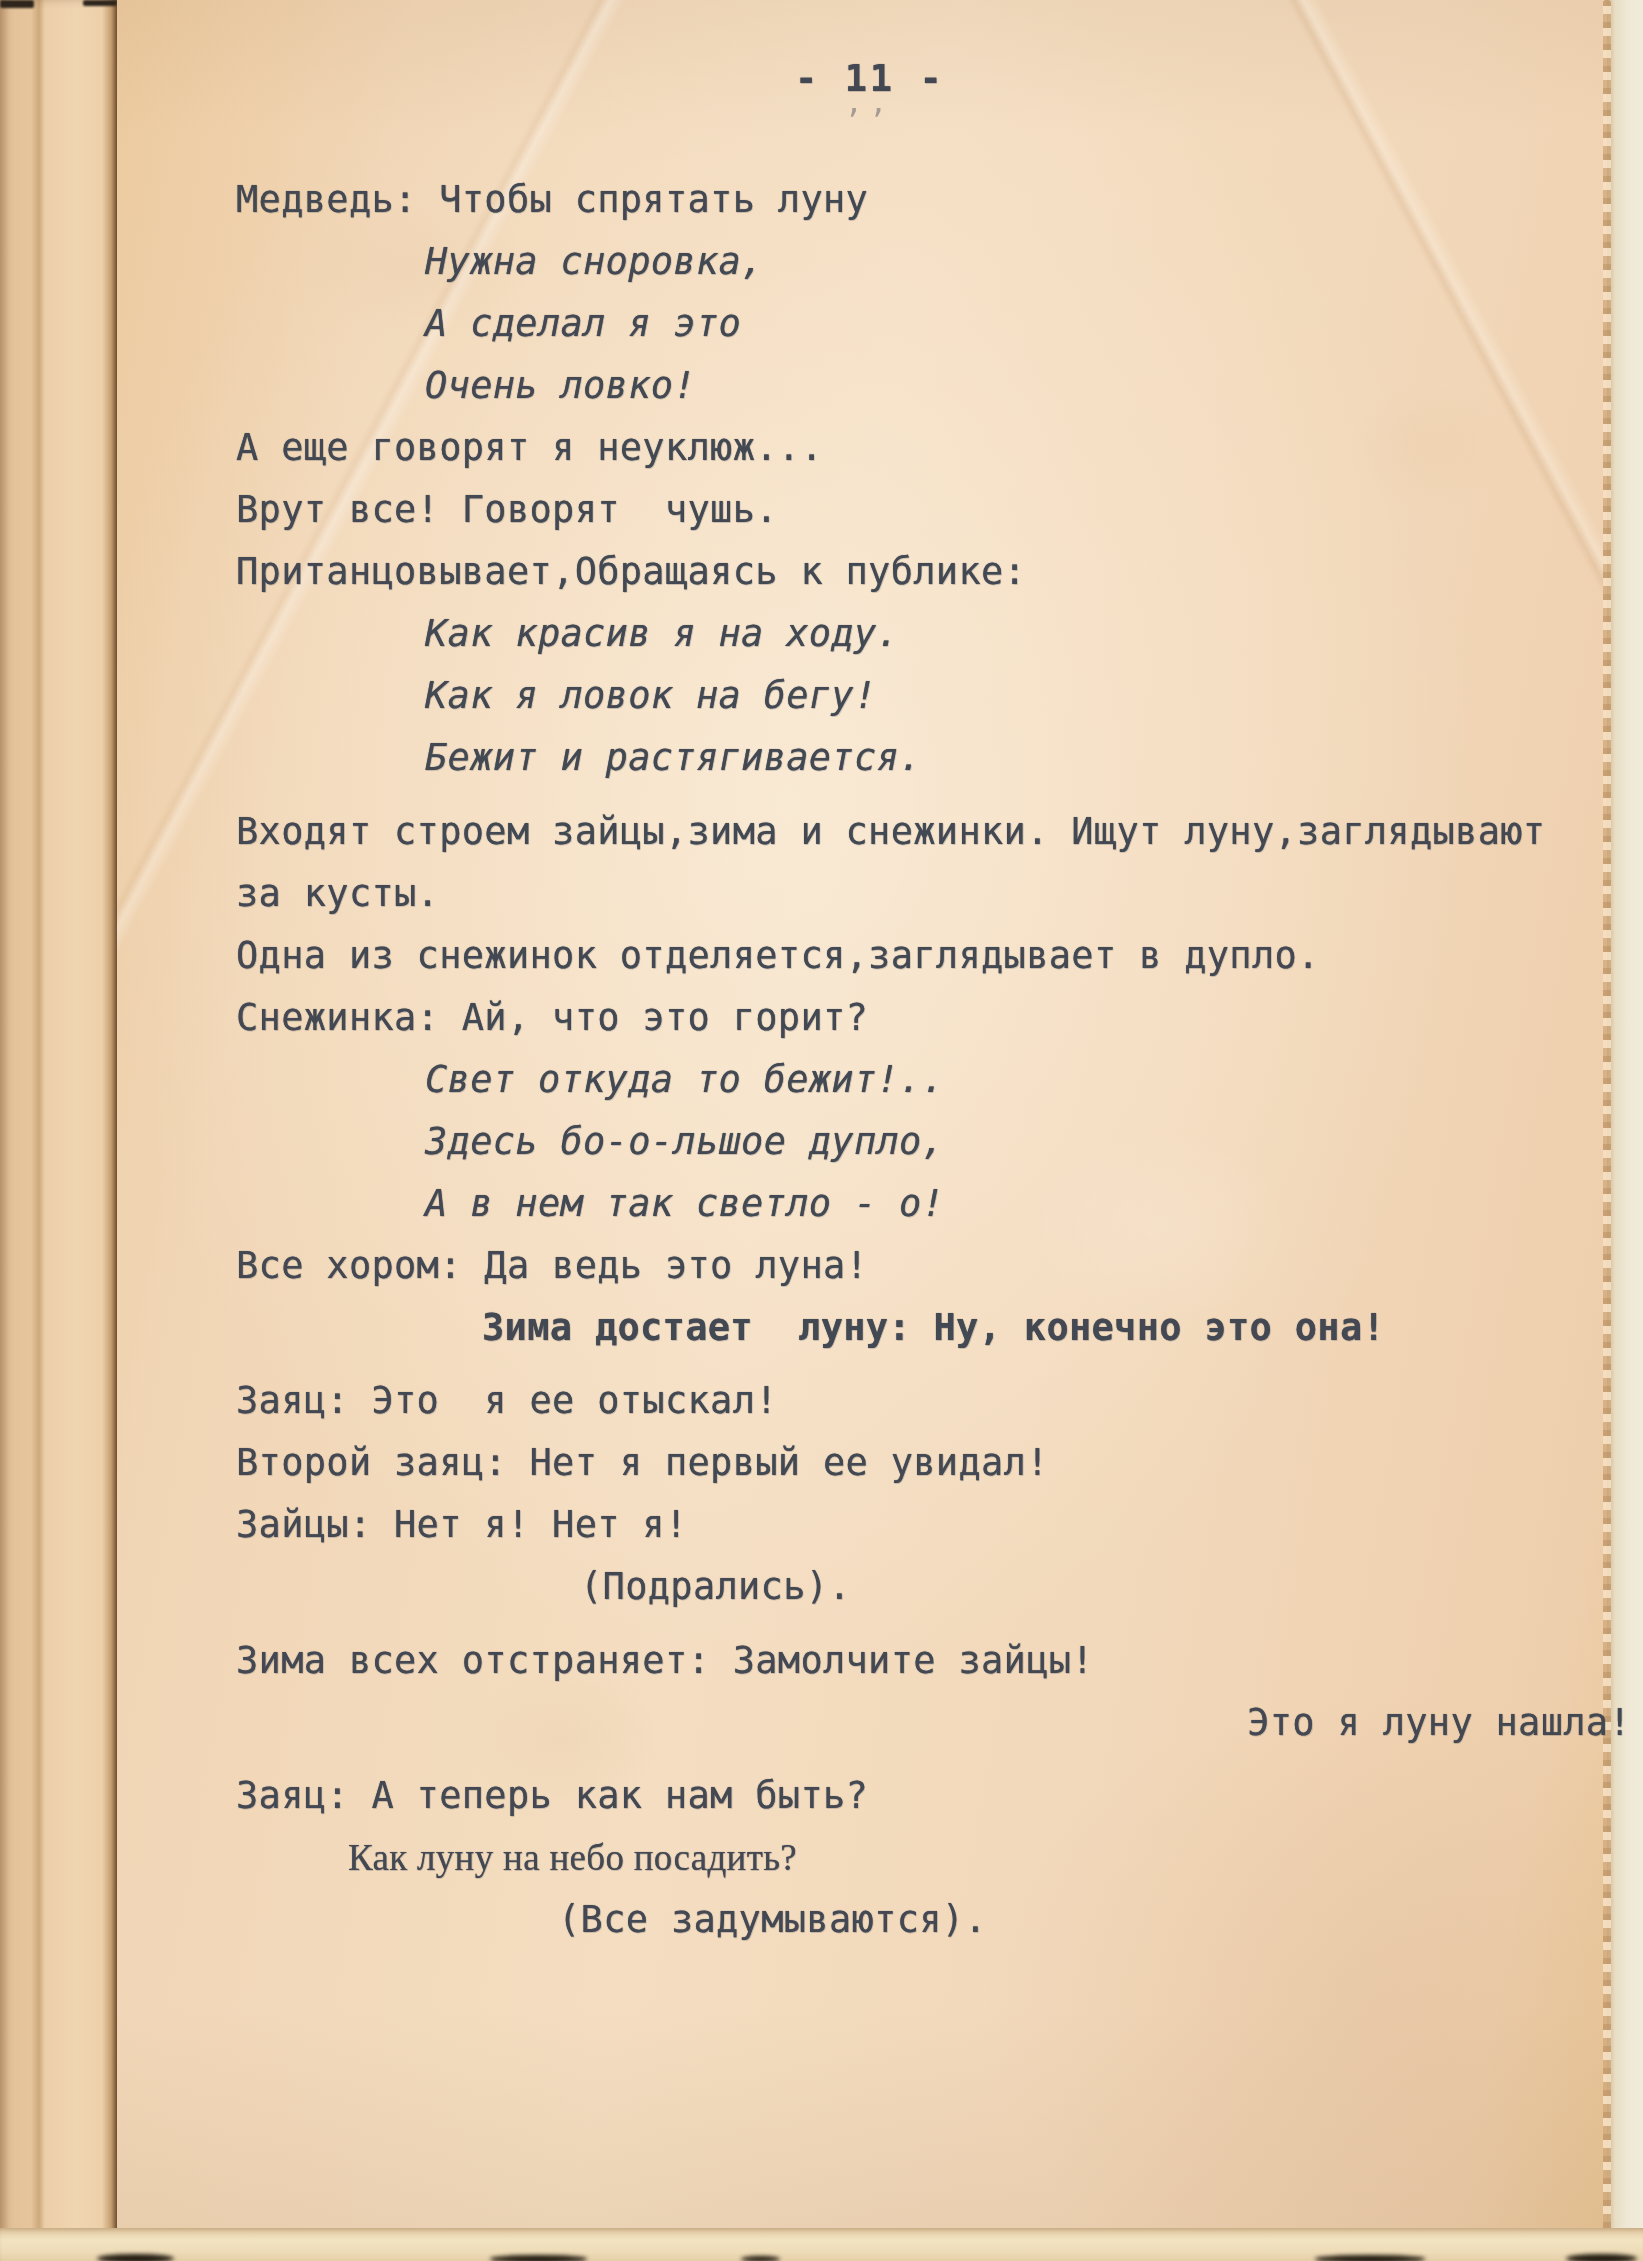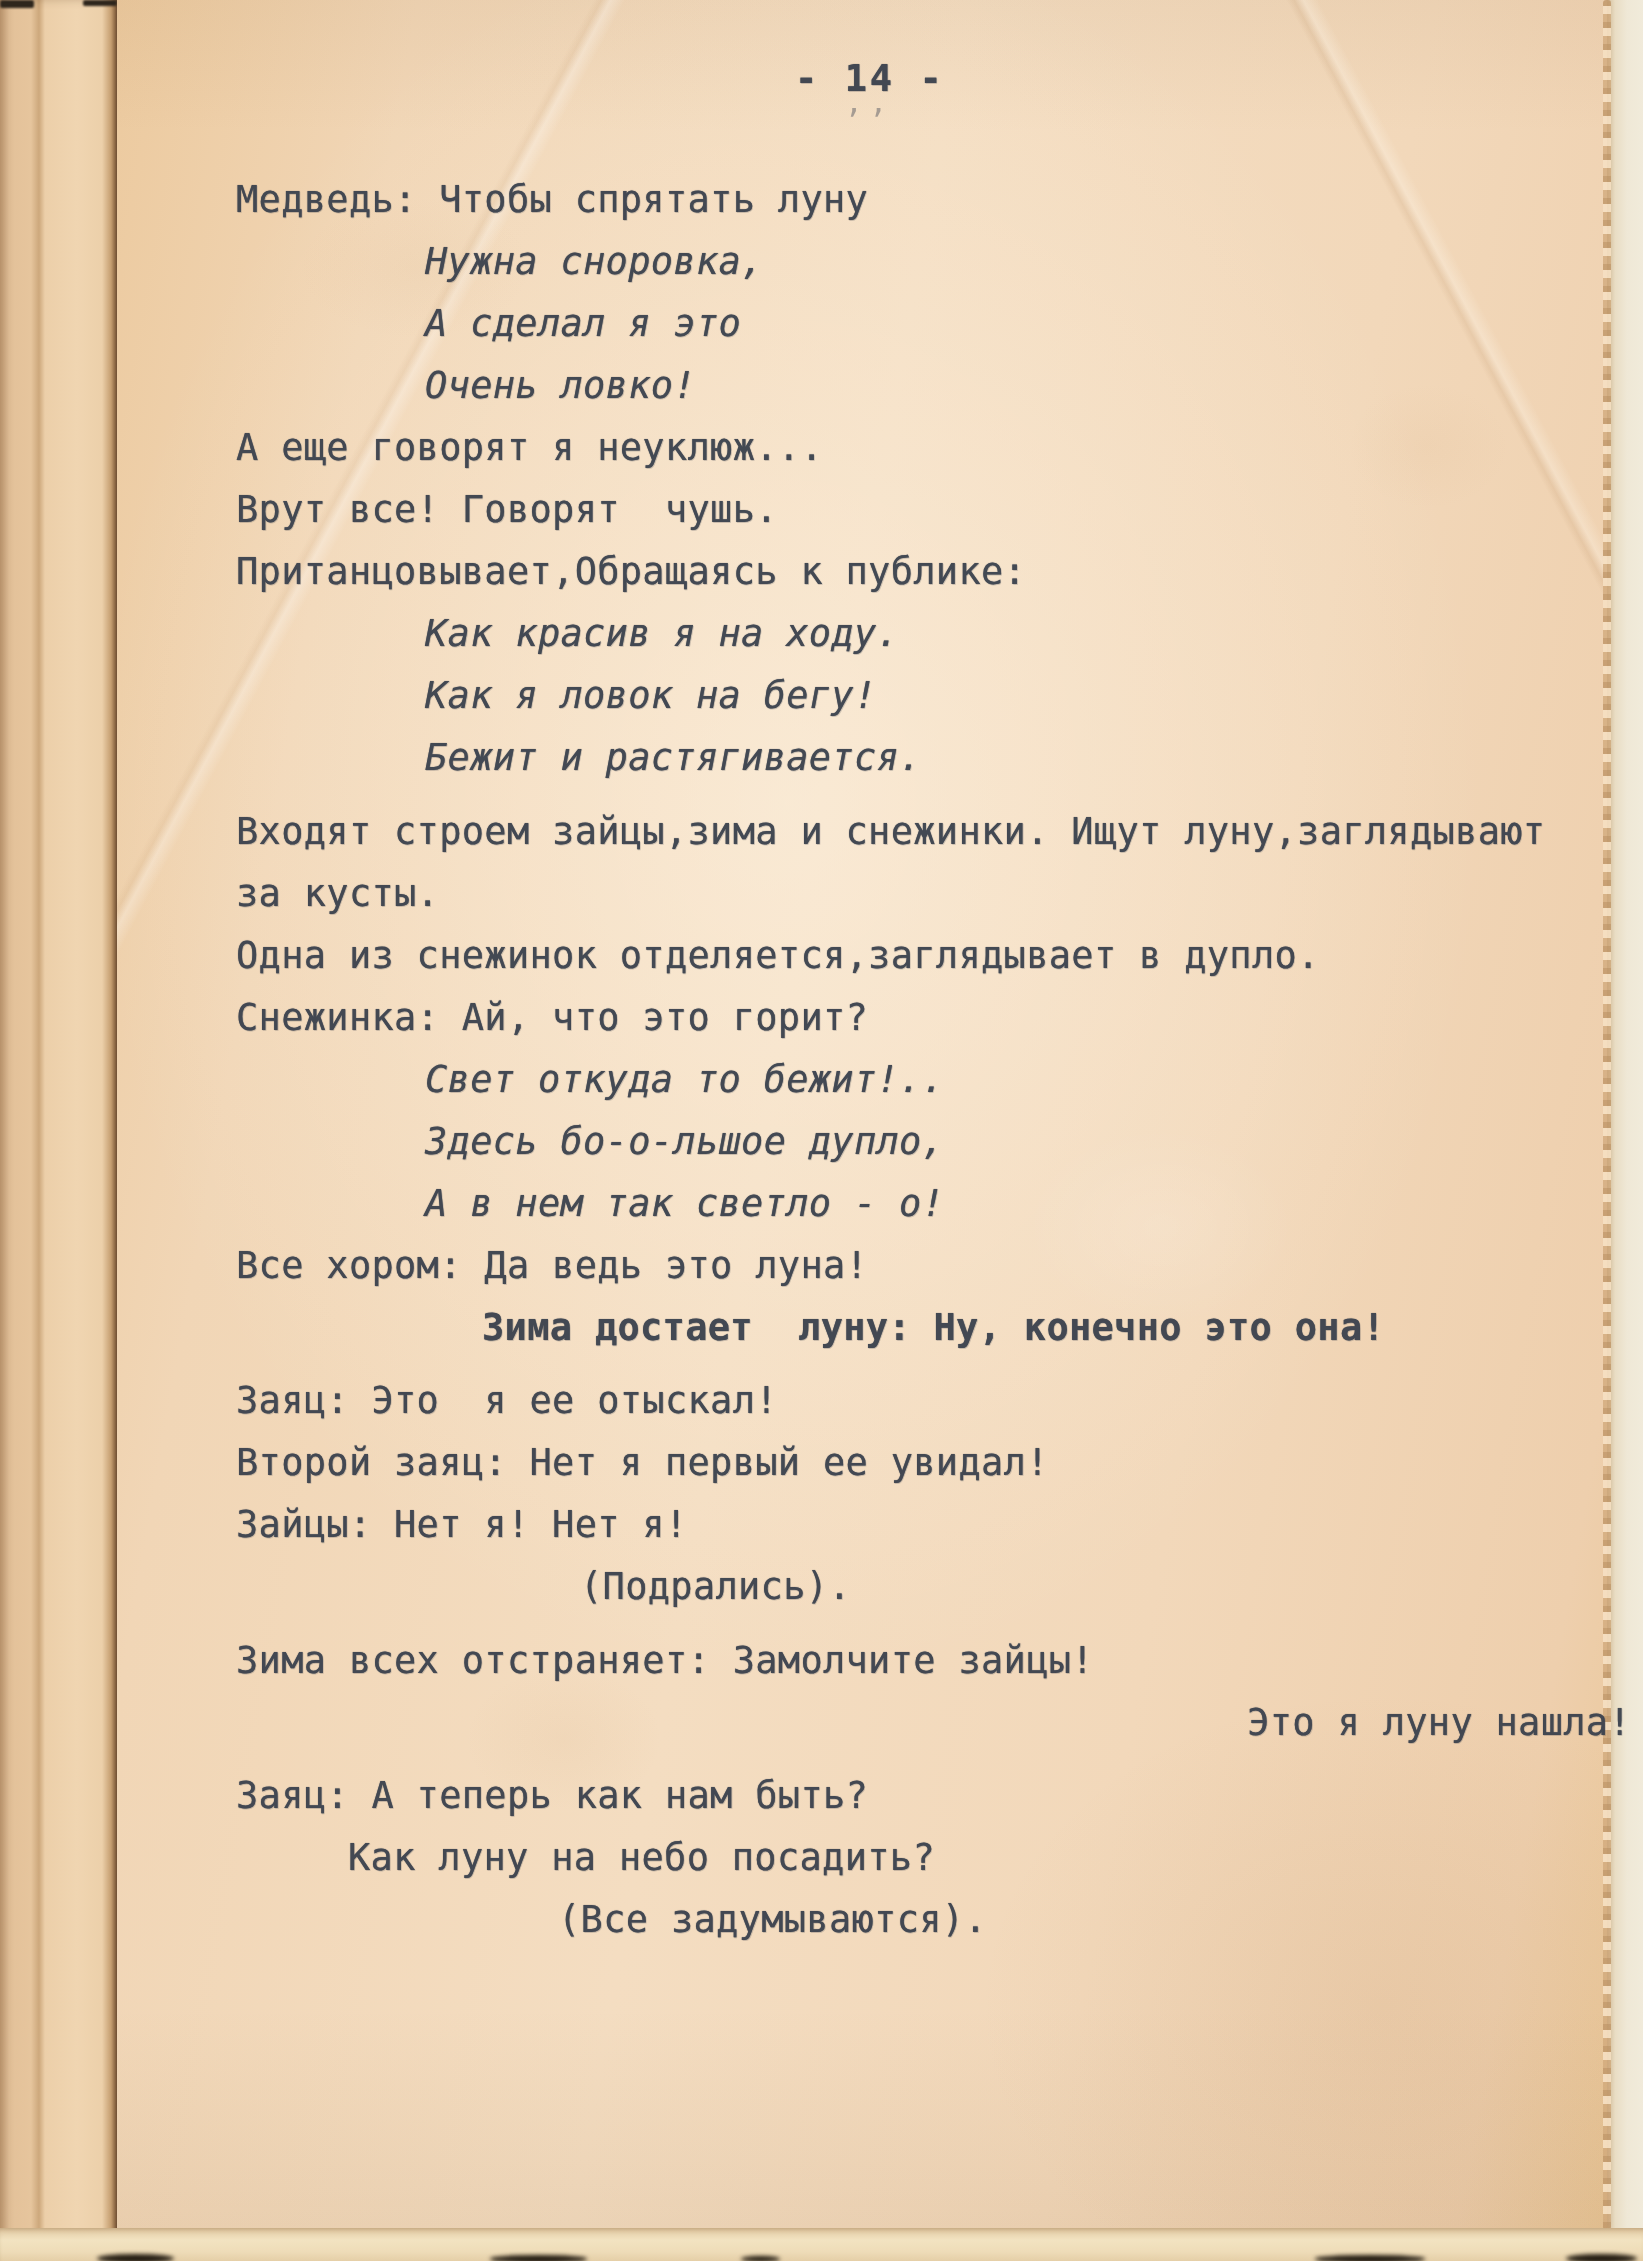--- a/index.html
+++ b/index.html
@@ -82,40 +82,40 @@
     font-size:37px;letter-spacing:0.3px;white-space:pre;padding-left:24px;
   }
   .line{line-height:62px;height:62px;}
   .gap{margin-top:11.6px;}
   .ind-dialogue{padding-left:95px;}
   .ind-verse{padding-left:284px;font-style:italic;}
   .ind-deep{padding-left:341px;font-weight:bold;}
   .ind-reply{padding-left:363px;text-align:right;}
   .ind-paren{padding-left:439px;}
   .ind-closing{padding-left:417px;}
-  .ind-mid{padding-left:207px;}
+  .ind-mid{padding-left:207px;font-family:Liberation Serif, serif;}
 </style>
 </head>
 <body>
 
 <div class="scene">
 
   <div class="left-stack"></div>
   <div class="corner-dark c1"></div>
   <div class="corner-dark c2"></div>
 
   <div class="right-under"></div>
 
   <div class="main-page">
     <div class="crease1"></div>
     <div class="crease2"></div>
     <div class="blotches"></div>
     <div class="fringe"></div>
 
-    <div class="page-number ink">- 14 -</div>
+    <div class="page-number ink">- 11 -</div>
     <div class="ghost">’’</div>
 
     <div class="text-block ink"><div class="line ind-dialogue">Медведь: Чтобы спрятать луну</div><div class="line ind-verse">Нужна сноровка,</div><div class="line ind-verse">А сделал я это</div><div class="line ind-verse">Очень ловко!</div><div class="line ind-dialogue">А еще говорят я неуклюж...</div><div class="line ind-dialogue">Врут все! Говорят  чушь.</div><div class="line ind-dialogue">Пританцовывает,Обращаясь к публике:</div><div class="line ind-verse">Как красив я на ходу.</div><div class="line ind-verse">Как я ловок на бегу!</div><div class="line ind-verse">Бежит и растягивается.</div><div class="line ind-dialogue gap">Входят строем зайцы,зима и снежинки. Ищут луну,заглядывают</div><div class="line ind-dialogue">за кусты.</div><div class="line ind-dialogue">Одна из снежинок отделяется,заглядывает в дупло.</div><div class="line ind-dialogue">Снежинка: Ай, что это горит?</div><div class="line ind-verse">Свет откуда то бежит!..</div><div class="line ind-verse">Здесь бо-о-льшое дупло,</div><div class="line ind-verse">А в нем так светло - о!</div><div class="line ind-dialogue">Все хором: Да ведь это луна!</div><div class="line ind-deep">Зима достает  луну: Ну, конечно это она!</div><div class="line ind-dialogue gap">Заяц: Это  я ее отыскал!</div><div class="line ind-dialogue">Второй заяц: Нет я первый ее увидал!</div><div class="line ind-dialogue">Зайцы: Нет я! Нет я!</div><div class="line ind-paren">(Подрались).</div><div class="line ind-dialogue gap">Зима всех отстраняет: Замолчите зайцы!</div><div class="line ind-reply">Это я луну нашла!</div><div class="line ind-dialogue gap">Заяц: А теперь как нам быть?</div><div class="line ind-mid">Как луну на небо посадить?</div><div class="line ind-closing">(Все задумываются).</div></div>
   </div>
 
   <div class="bottom-stack">
     <div class="smudge" style="left:97px;top:26px;width:77px;height:9px;"></div>
     <div class="smudge" style="left:490px;top:27px;width:97px;height:7.7px;"></div>
     <div class="smudge" style="left:741px;top:28px;width:39px;height:6.4px;"></div>
     <div class="smudge" style="left:1315px;top:27px;width:110px;height:7.7px;"></div>

